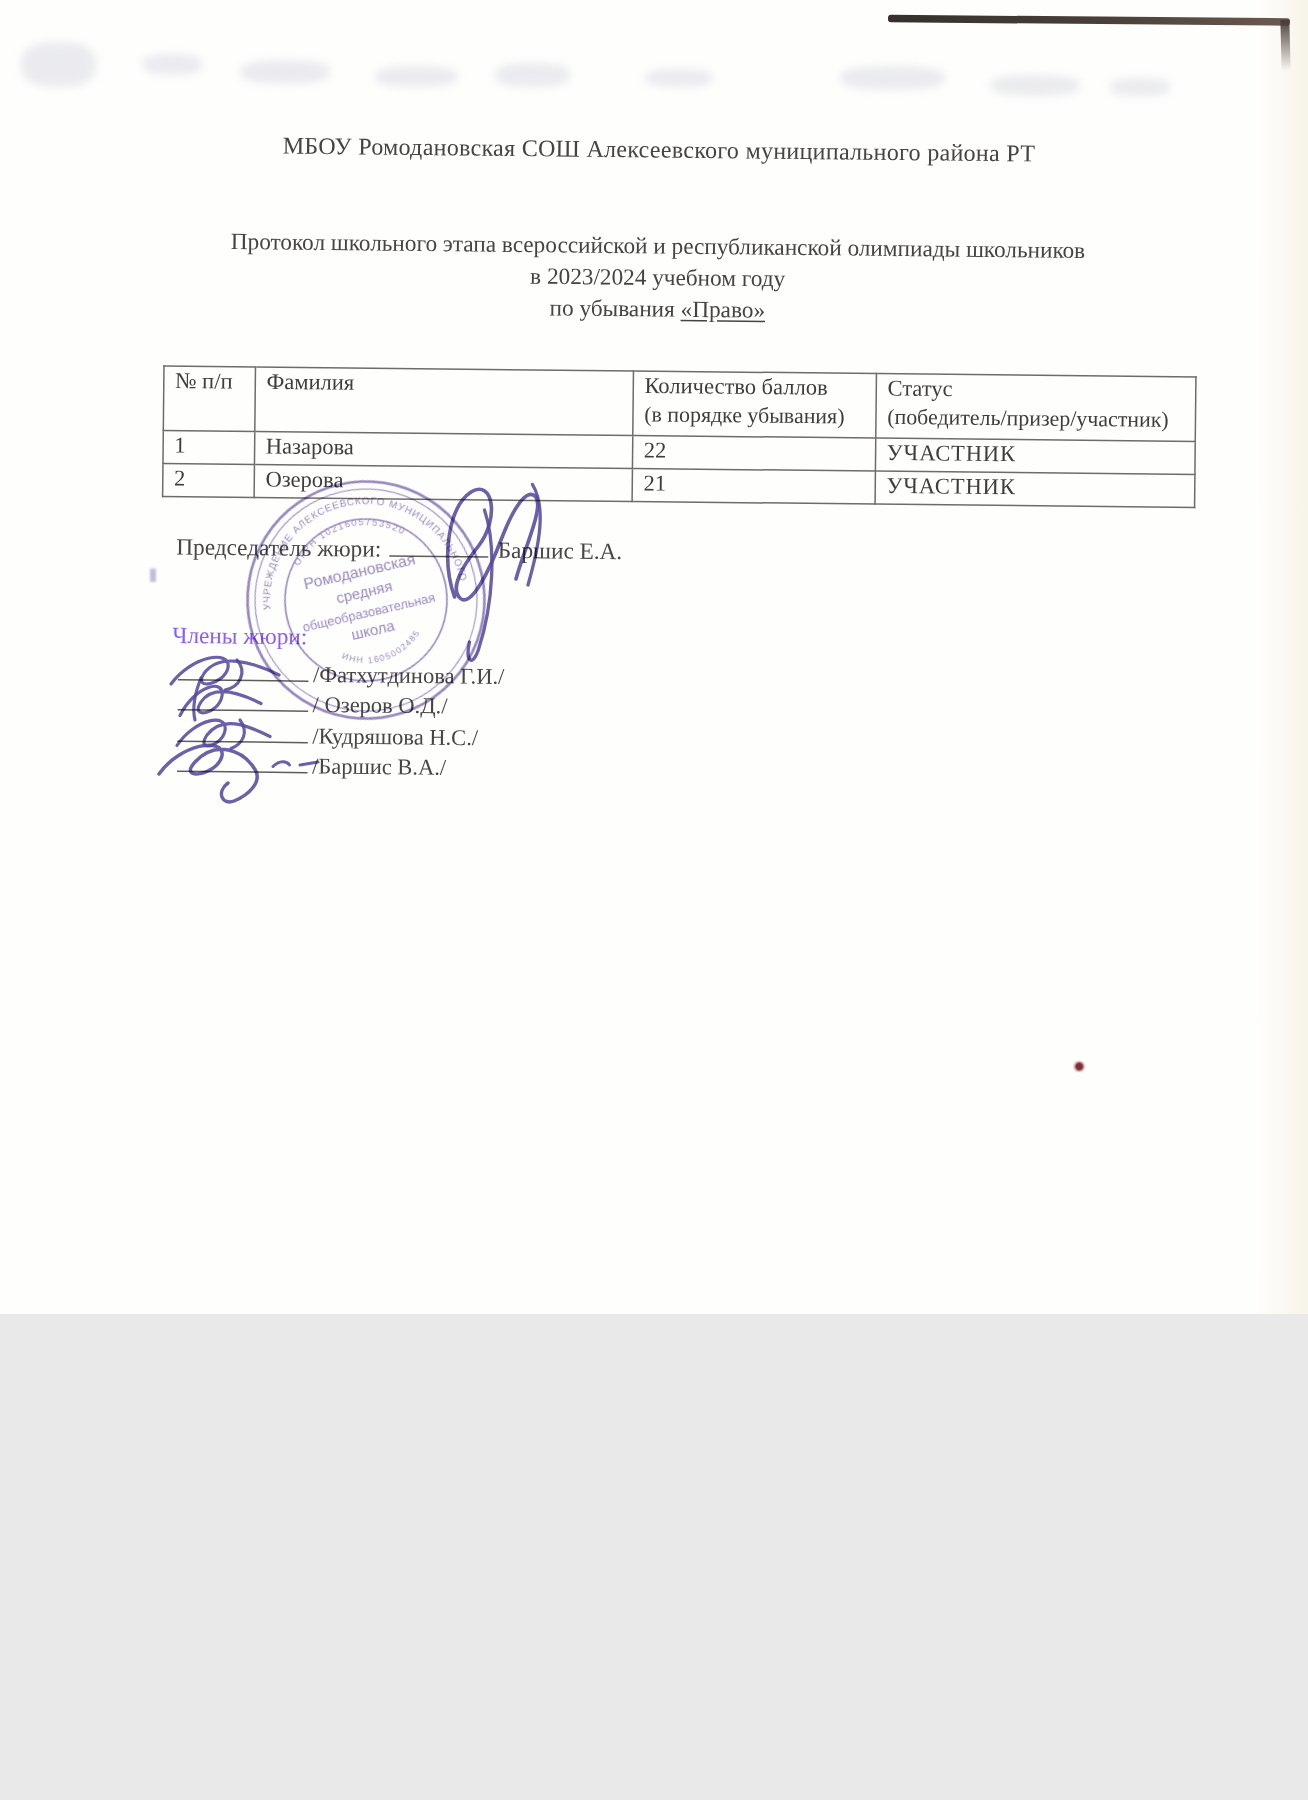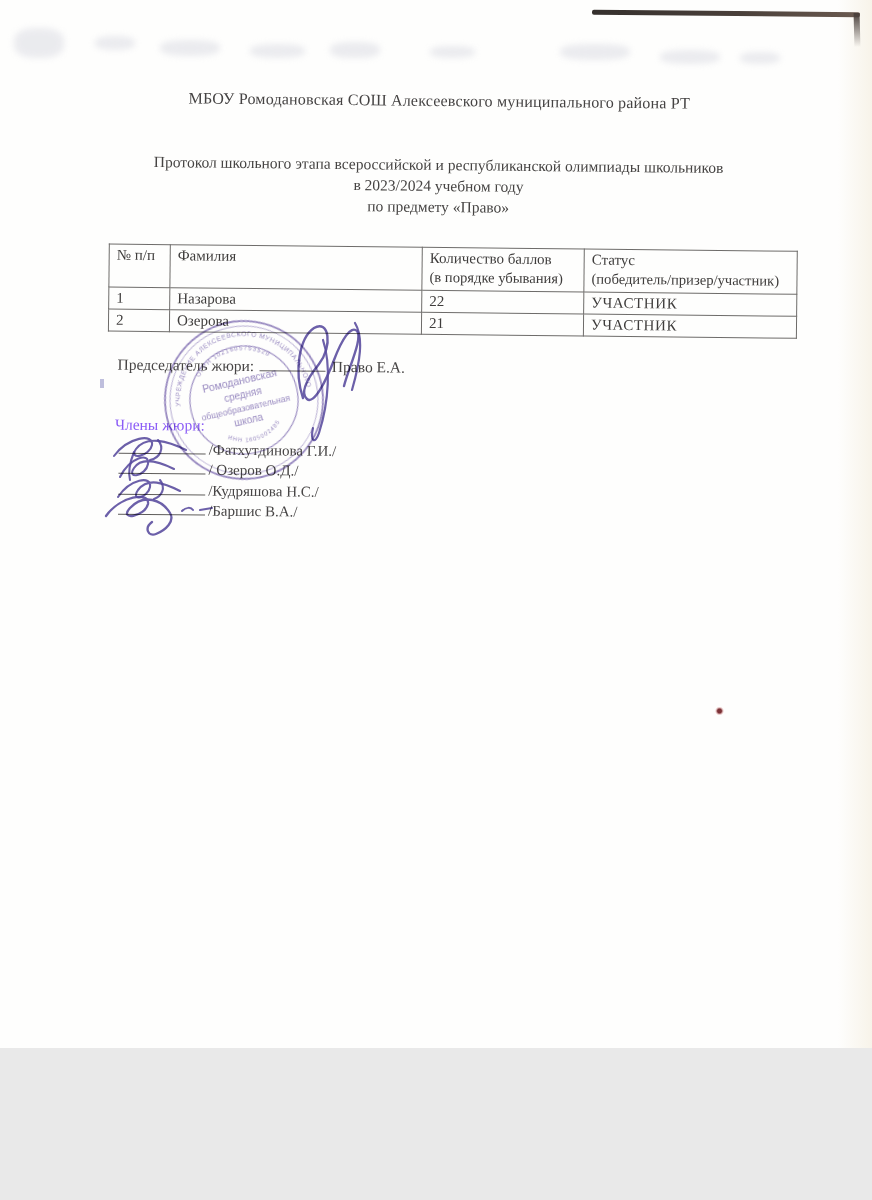--- a/index.html
+++ b/index.html
@@ -1,17 +1,17 @@
 <!DOCTYPE html>
 <html><head>
 <meta charset="utf-8">
 <style>
   html,body{margin:0;padding:0;background:#e9e9e9;}
   .canvas{
-    position:relative;width:872px;height:1048px;margin:0 auto;
+    position:relative;width:872px;height:876px;margin:0 auto;
     background:#fefefd;overflow:hidden;
     font-family:"Liberation Serif", serif;color:#434140;
   }
   
   .right-edge-band{position:absolute;top:0;right:0;width:34px;height:100%;
     background:linear-gradient(to right, rgba(243,236,220,0), rgba(243,236,220,.6));pointer-events:none;}
   .top-edge-line{position:absolute;left:592px;top:11px;width:268px;height:5px;
     background:linear-gradient(to right,#35302d,#4a403a 55%,#6b5a50);
     border-radius:2px;transform:rotate(0.5deg);}
   .top-right-corner{position:absolute;left:854px;top:13px;width:6px;height:34px;
@@ -22,21 +22,21 @@
   .red-dot{position:absolute;left:715px;top:707px;width:9px;height:8px;
     background:radial-gradient(circle,#7c3136 0 32%,rgba(205,130,130,.4) 58%,rgba(205,130,130,0) 75%);}
   .blue-speck{position:absolute;left:100px;top:379px;width:4px;height:9px;
     background:#8d8cc4;opacity:.55;filter:blur(.6px);}
   
   .content{position:absolute;inset:0;transform:rotate(0.6deg);transform-origin:436px 420px;}
   .doc-title{position:absolute;top:92px;left:0;width:100%;text-align:center;
     font-size:16px;letter-spacing:.2px;color:#454343;}
   .protocol{position:absolute;top:154px;left:0;width:100%;text-align:center;
     font-size:15.5px;line-height:21px;color:#464443;}
-  .subject-underline{text-underline-offset:2px;}
+  .subject-underline{text-decoration:underline;text-underline-offset:2px;}
   table.results{position:absolute;top:247px;left:107px;width:688px;
     border-collapse:collapse;font-size:15px;color:#3f3d3c;table-layout:fixed;}
   table.results td,table.results th{border:1px solid #6e6c6a;padding:1px 7px;
     vertical-align:top;font-weight:normal;text-align:left;line-height:19px;overflow:hidden;}
   table.results thead th{height:40px;}
   table.results tbody td{height:19px;line-height:18px;}
   th.c-num{text-align:left;}
   th.c-surname{text-align:center;}
   .hdr-sub{font-size:14.6px;}
   .status-cell{letter-spacing:.6px;}
@@ -78,21 +78,21 @@
   <div class="red-dot"></div>
   <div class="blue-speck"></div>
 
   <div class="content">
 
     <div class="doc-title">МБОУ Ромодановская СОШ Алексеевского муниципального района РТ</div>
 
     <div class="protocol">
       <div>Протокол школьного этапа всероссийской  и республиканской олимпиады школьников</div>
       <div>в 2023/2024 учебном году</div>
-      <div><span>по предмету </span><span class="subject-underline">«Право»</span></div>
+      <div><span>по убывания </span><span class="subject-underline">«Право»</span></div>
     </div>
 
     <table class="results">
       <colgroup>
           <col style="width:61px">
           <col style="width:252px">
           <col style="width:162px">
           <col style="width:213px">
         </colgroup>
       <thead>
@@ -125,21 +125,21 @@
           <td>Озерова</td>
           <td>21</td>
           <td class="status-cell">УЧАСТНИК</td>
         </tr>
       </tbody>
     </table>
 
     <div class="chairman-row">
       <span>Председатель жюри:</span>
       <span class="sig-line"></span>
-      <span>Право Е.А.</span>
+      <span>Баршис Е.А.</span>
     </div>
 
     <div class="members-label">Члены жюри:</div>
 
     <div class="member-row m0">
       <span class="sig-line"></span><span>/Фатхутдинова Г.И./</span>
     </div>
     <div class="member-row m1">
       <span class="sig-line"></span><span>/ Озеров О.Д./</span>
     </div>

